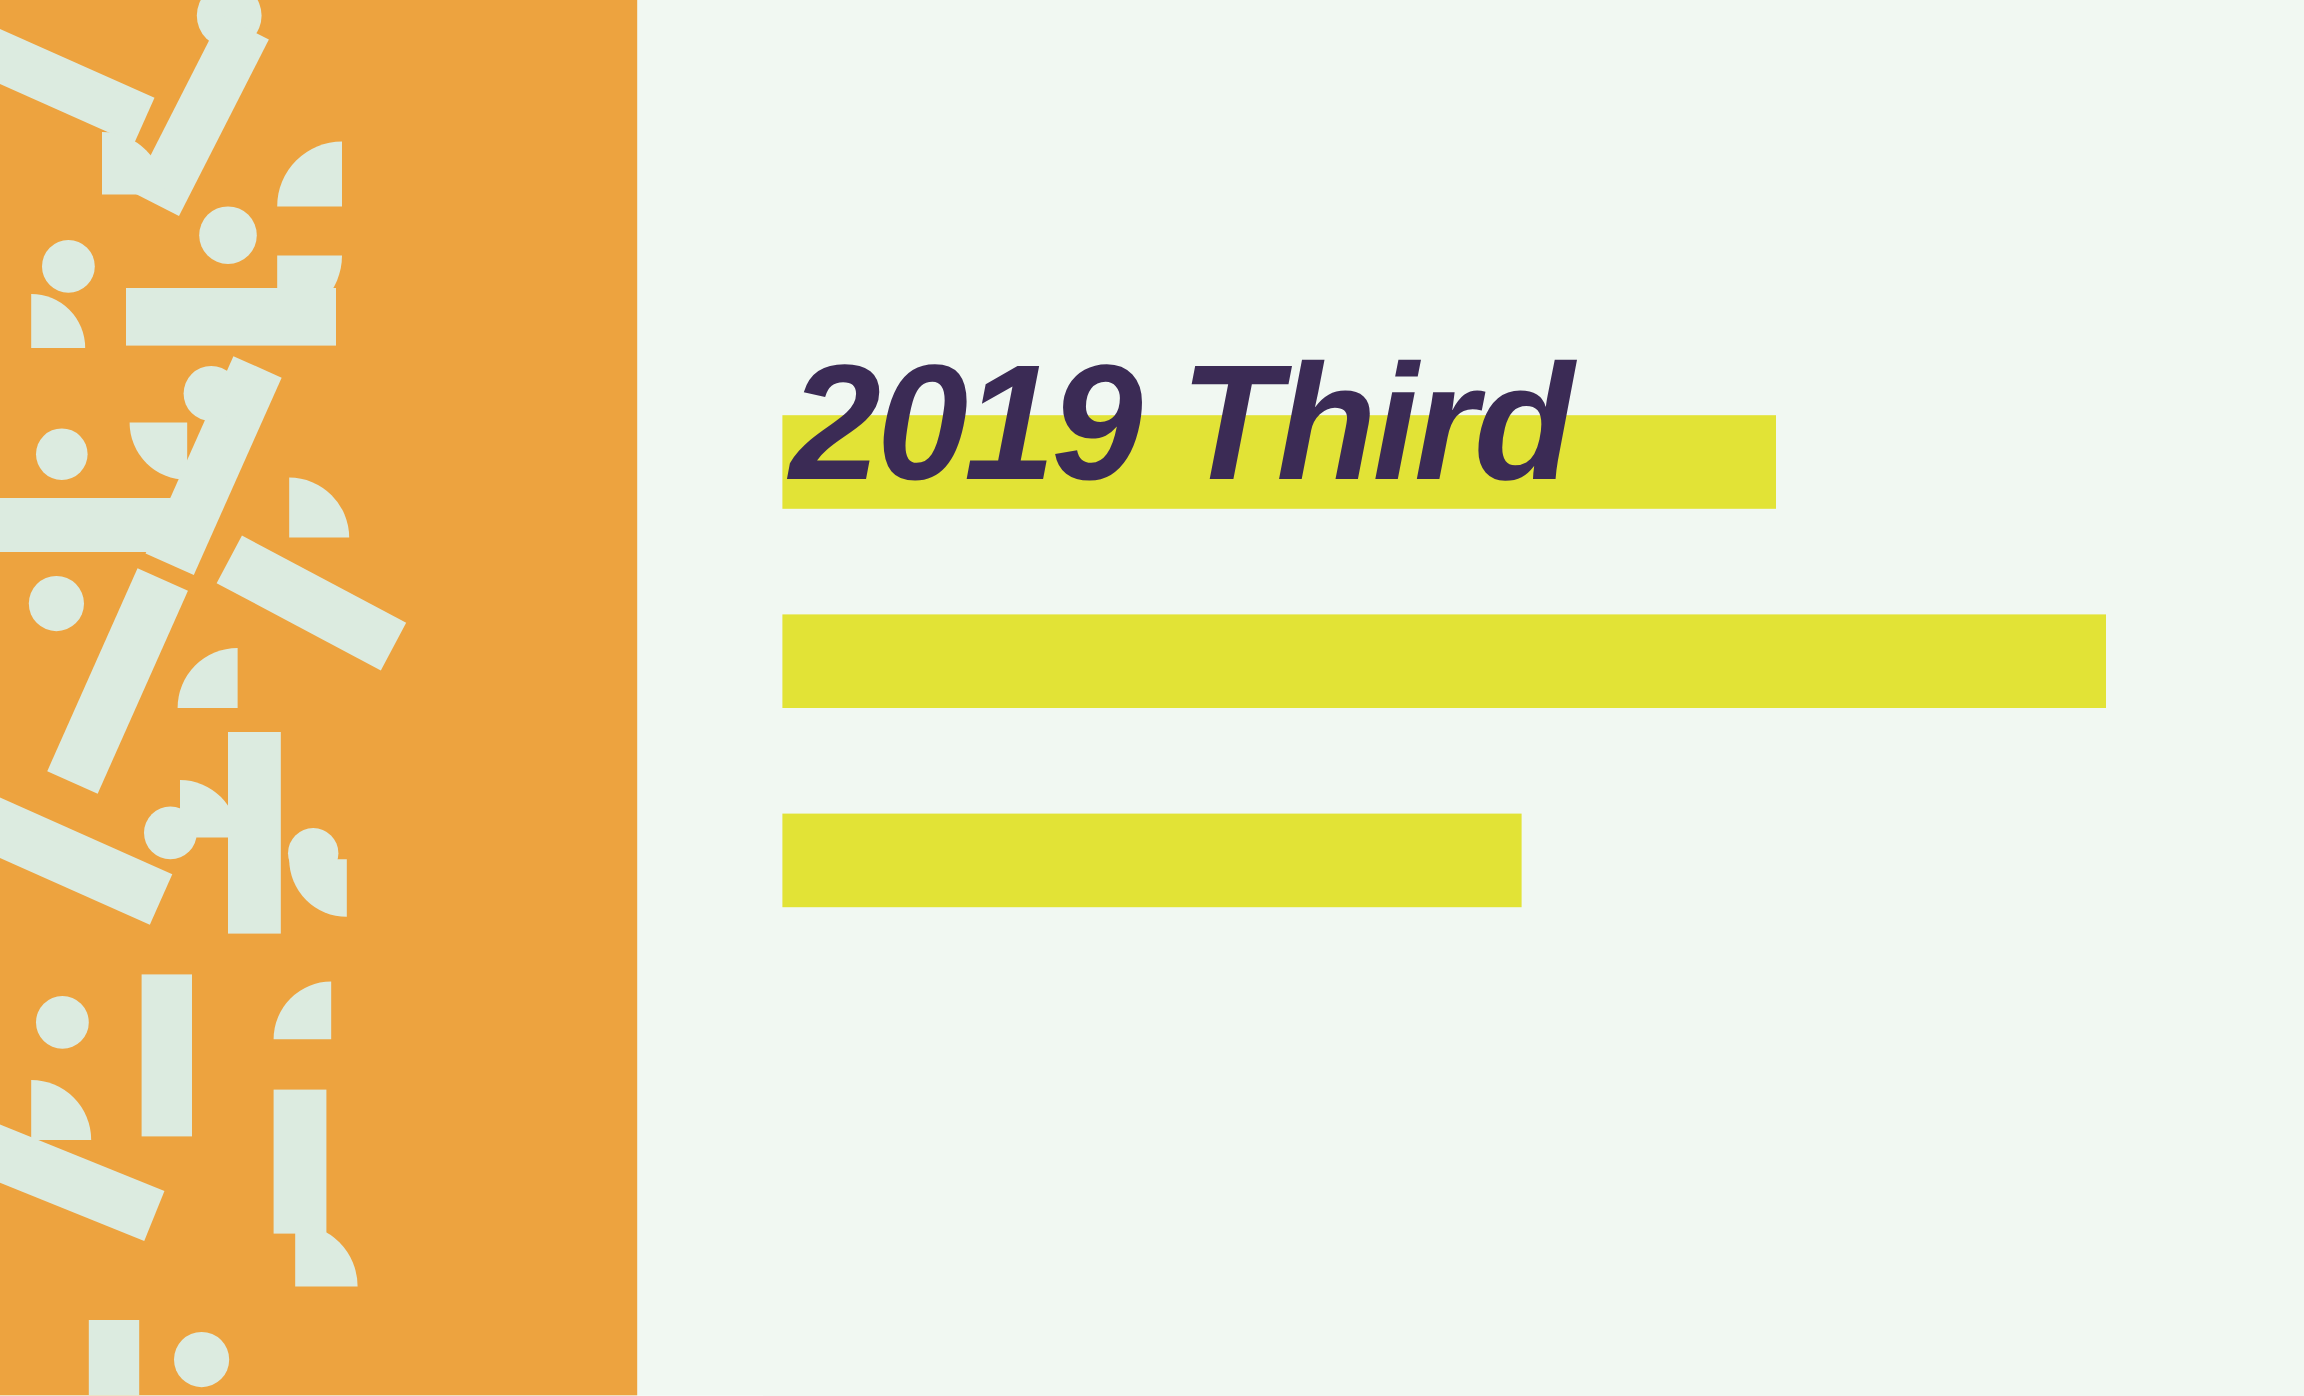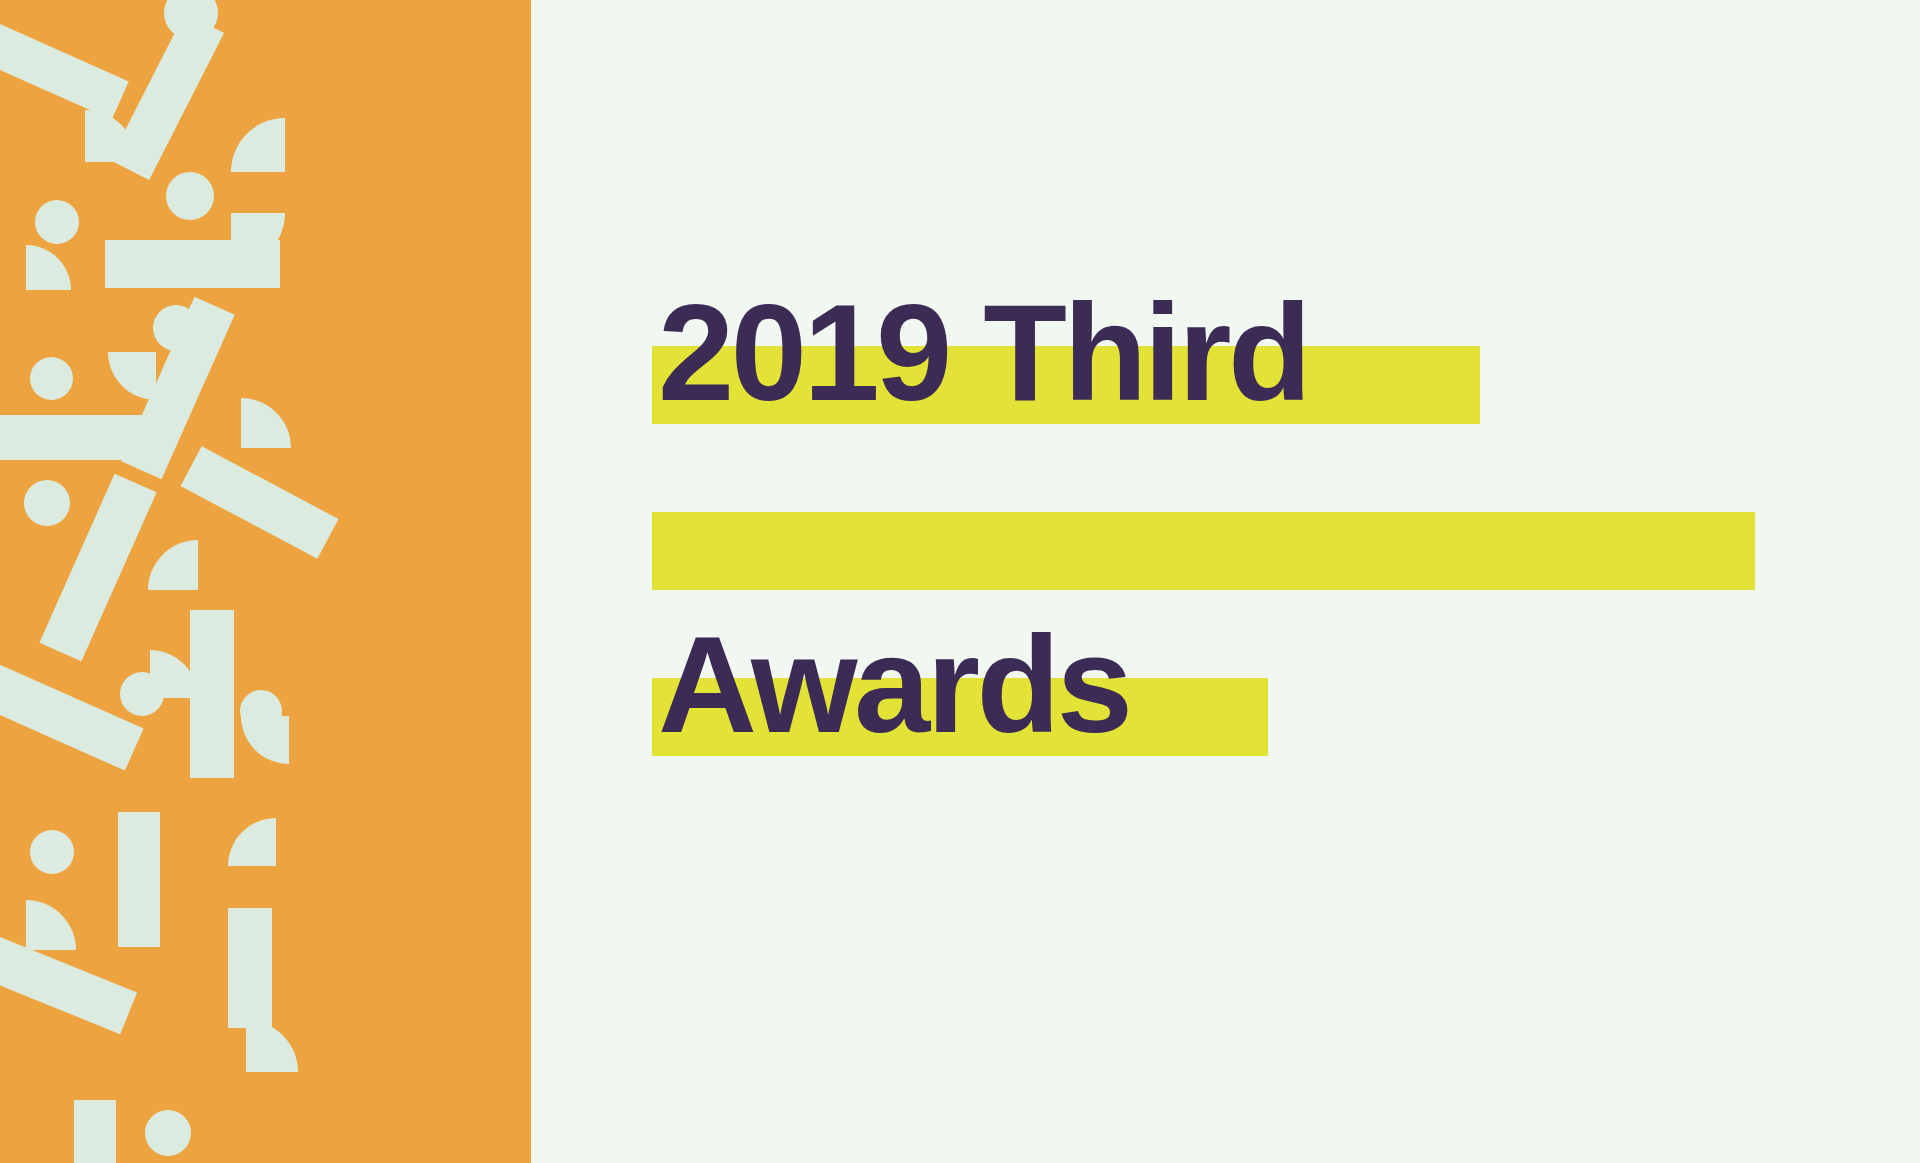--- a/index.html
+++ b/index.html
@@ -50,20 +50,21 @@
     left: 652px;
     top: 270px;
     width: 1180px;
   }
 
   .title-line {
     position: relative;
     height: 166px;
     line-height: 166px;
     white-space: nowrap;
+    font-style: italic;
   }
 
   .title-highlight {
     position: absolute;
     left: 0;
     top: 76px;
     height: 78px;
     background: #E2E336;
     z-index: 1;
   }
@@ -129,17 +130,16 @@
       <span class="title-highlight" style="width: 828px; background: rgb(226, 227, 54);"></span>
       <span class="title-text" style="color: rgb(59, 43, 85);">2019 Third</span>
     </div>
 
     <div class="title-line">
       <span class="title-highlight" style="width: 1103px; background: rgb(226, 227, 54);"></span>
     </div>
 
     <div class="title-line">
       <span class="title-highlight" style="width: 616px; background: rgb(226, 227, 54);"></span>
-      <span class="title-text" style="color: rgb(59, 43, 85);">Awards</span>
     </div>
 
   </div>
 </div>
 
 </body></html>

